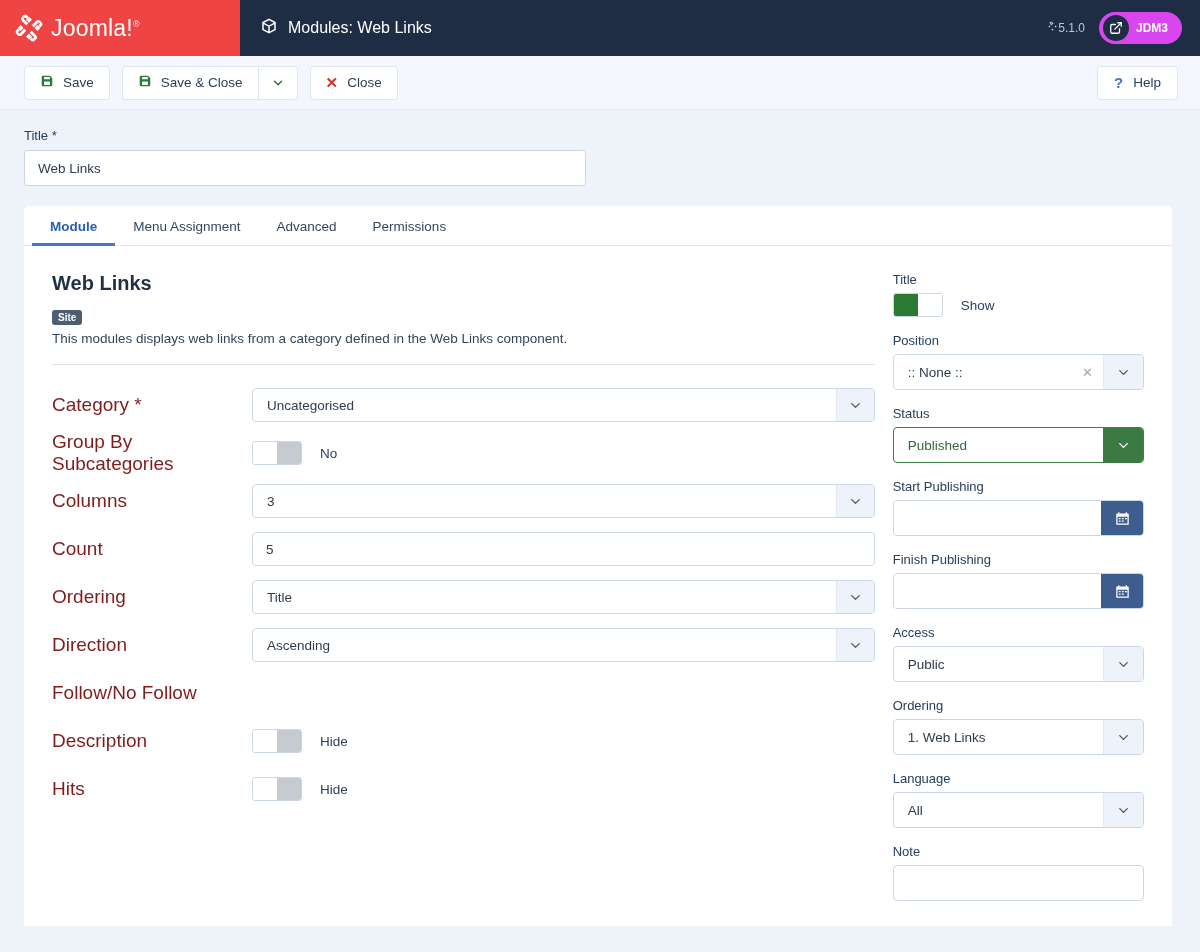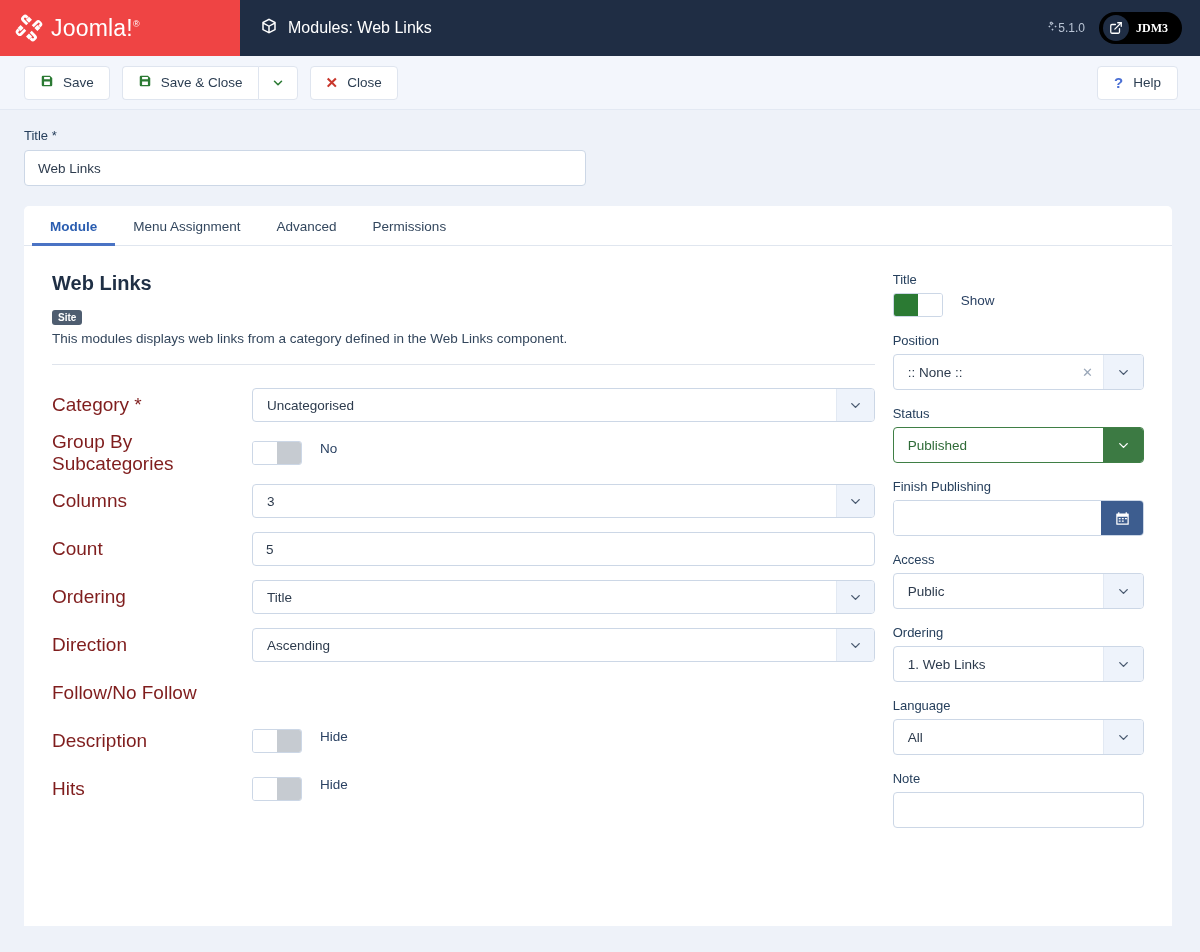--- a/index.html
+++ b/index.html
@@ -25,22 +25,22 @@
   .headbar {
     flex: 1; background: #1f2d44;
     display: flex; align-items: center; justify-content: space-between;
     padding: 0 18px 0 20px;
   }
   .page-head { display: flex; align-items: center; gap: 10px; }
   .page-head-title { color: #fff; font-size: 16px; font-weight: 400; }
   .head-right { display: flex; align-items: center; gap: 14px; }
   .version { color: #b9c4d4; font-size: 12px; display: flex; align-items: center; }
   .user-chip {
-    background: #000000; border-radius: 16px; height: 32px;
-    display: flex; align-items: center; gap: 7px; padding: 0 14px 0 4px; font-family: Liberation Serif, serif;
+    background: #d946ef; border-radius: 16px; height: 32px;
+    display: flex; align-items: center; gap: 7px; padding: 0 14px 0 4px;
   }
   .user-chip .avatar {
     width: 26px; height: 26px; border-radius: 50%;
     background: #1f2d44; display: flex; align-items: center; justify-content: center;
   }
   .user-chip .uname { color: #fff; font-size: 12px; font-weight: bold; }
 
   
   .toolbar {
     height: 54px; background: #f3f6fc; border-bottom: 1px solid #e3e9f3;
@@ -119,21 +119,21 @@
     width: 38px; height: 100%; background: #eef3fb;
     border-left: 1px solid #e2e9f3; border-radius: 0 3px 3px 0;
     display: flex; align-items: center; justify-content: center;
   }
   .txt {
     height: 34px; background: #fff; border: 1px solid #ccd7e6; border-radius: 4px;
     width: 100%; padding: 0 13px; font-size: 13.5px; color: #2d3b4d;
     font-family: "Liberation Sans", sans-serif;
   }
 
-  .switch { display: flex; align-items: flex-start; gap: 18px; }
+  .switch { display: flex; align-items: center; gap: 18px; }
   .sw-track {
     width: 50px; height: 24px; border: 1px solid #ccd7e6; border-radius: 3px;
     display: flex; overflow: hidden; cursor: pointer;
   }
   .sw-half { width: 50%; height: 100%; }
   .sw-off .sw-half:first-child { background: #fff; }
   .sw-off .sw-half:last-child { background: #c6cbd1; }
   .sw-on .sw-half:first-child { background: #2b7a33; }
   .sw-on .sw-half:last-child { background: #fff; }
   .sw-label { font-size: 13.5px; color: #2b4263; }
@@ -416,20 +416,31 @@
         <div class="rsel green">
           <span class="val">Published</span>
           <span class="arrow">
             <svg class="chev" width="15" height="15" viewBox="0 0 24 24" fill="none" stroke="#ffffff" stroke-width="2.2" stroke-linecap="round" stroke-linejoin="round">
                 <polyline points="6 9 12 15 18 9"></polyline>
               </svg>
           </span>
         </div>
       </div>
 
+      <div class="rfield">
+        <div class="rlabel">Start Publishing</div>
+        <div class="rdate">
+          <input class="inp" value="" style="">
+          <span class="calbtn">
+            <svg width="15" height="15" viewBox="0 0 24 24" fill="#fff">
+              <path d="M7 2v2h10V2h2v2h2a1 1 0 0 1 1 1v16a1 1 0 0 1-1 1H3a1 1 0 0 1-1-1V5a1 1 0 0 1 1-1h2V2h2zM4 9v11h16V9H4zm2 2h3v2H6v-2zm5 0h3v2h-3v-2zm5 0h3v2h-3v-2zM6 15h3v2H6v-2zm5 0h3v2h-3v-2z"></path>
+            </svg>
+          </span>
+        </div>
+      </div>
 
       <div class="rfield">
         <div class="rlabel">Finish Publishing</div>
         <div class="rdate">
           <input class="inp" value="" style="">
           <span class="calbtn">
             <svg width="15" height="15" viewBox="0 0 24 24" fill="#fff">
               <path d="M7 2v2h10V2h2v2h2a1 1 0 0 1 1 1v16a1 1 0 0 1-1 1H3a1 1 0 0 1-1-1V5a1 1 0 0 1 1-1h2V2h2zM4 9v11h16V9H4zm2 2h3v2H6v-2zm5 0h3v2h-3v-2zm5 0h3v2h-3v-2zM6 15h3v2H6v-2zm5 0h3v2h-3v-2z"></path>
             </svg>
           </span>

